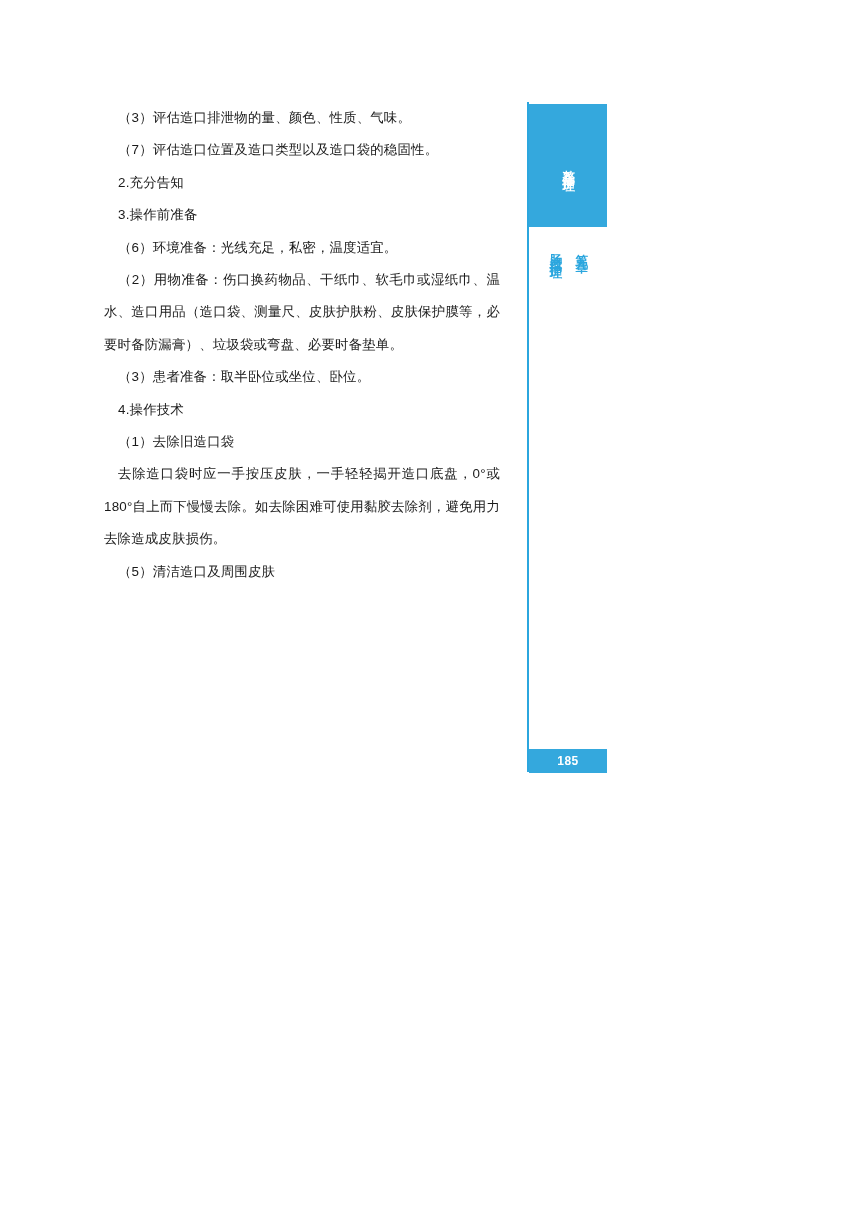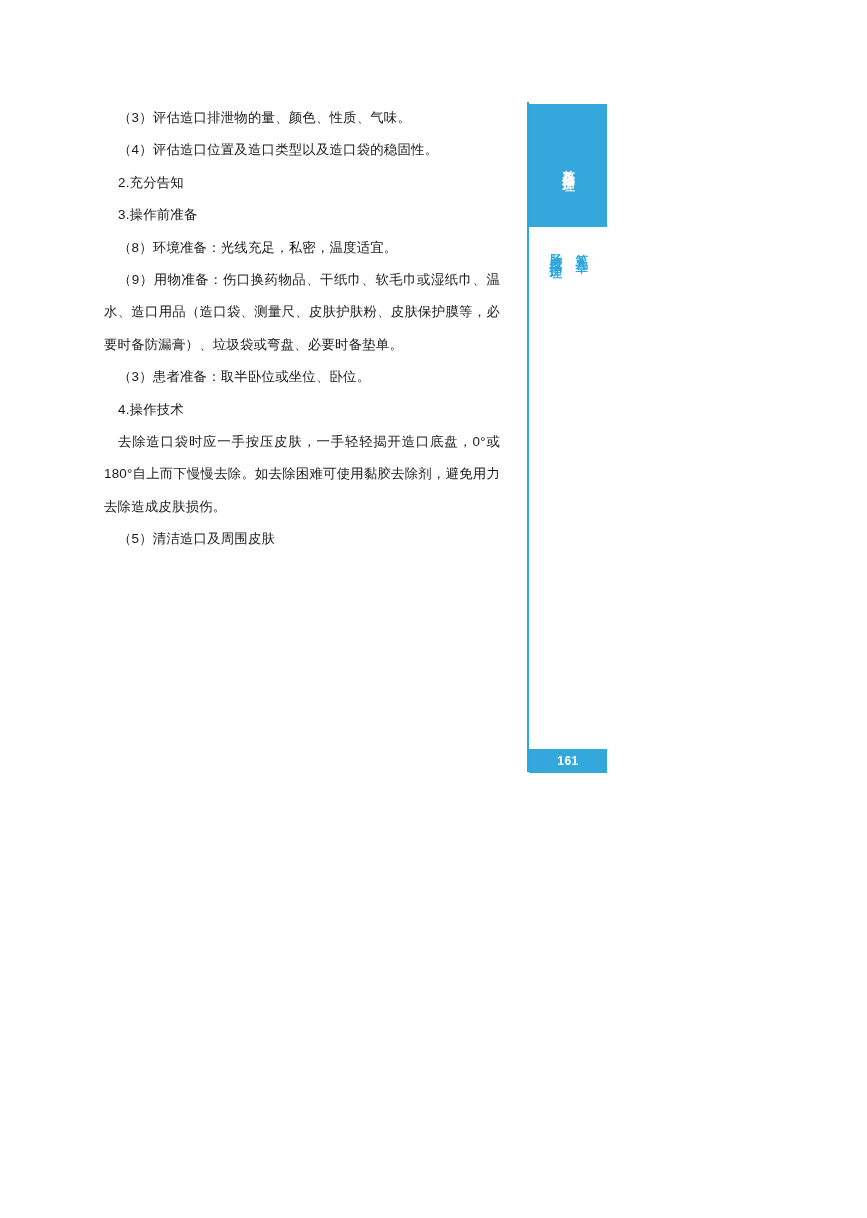--- a/index.html
+++ b/index.html
@@ -122,41 +122,42 @@
     letter-spacing: 0.5px;
   }
 </style>
 </head>
 <body>
 
 <div class="page">
 
   <div class="text-column">
     <p class="para indent2">（3）评估造口排泄物的量、颜色、性质、气味。</p>
-    <p class="para indent2">（4）评估造口位置及造口类型以及造口袋的稳固性。</p>
+    <p class="para indent2">（7）评估造口位置及造口类型以及造口袋的稳固性。</p>
     <p class="para indent-head">2.充分告知</p>
     <p class="para indent-head">3.操作前准备</p>
-    <p class="para indent2">（8）环境准备：光线充足，私密，温度适宜。</p>
-    <p class="para indent2">（9）用物准备：伤口换药物品、干纸巾、软毛巾或湿纸巾、温水、造口用品（造口袋、测量尺、皮肤护肤粉、皮肤保护膜等，必要时备防漏膏）、垃圾袋或弯盘、必要时备垫单。</p>
+    <p class="para indent2">（6）环境准备：光线充足，私密，温度适宜。</p>
+    <p class="para indent2">（2）用物准备：伤口换药物品、干纸巾、软毛巾或湿纸巾、温水、造口用品（造口袋、测量尺、皮肤护肤粉、皮肤保护膜等，必要时备防漏膏）、垃圾袋或弯盘、必要时备垫单。</p>
     <p class="para indent2">（3）患者准备：取半卧位或坐位、卧位。</p>
     <p class="para indent-head">4.操作技术</p>
+    <p class="para indent2">（1）去除旧造口袋</p>
     <p class="para indent2">去除造口袋时应一手按压皮肤，一手轻轻揭开造口底盘，0°或180°自上而下慢慢去除。如去除困难可使用黏胶去除剂，避免用力去除造成皮肤损伤。</p>
     <p class="para indent2">（5）清洁造口及周围皮肤</p>
   </div>
 
   <div class="divider"></div>
 
   <div class="side-tab">
     <div class="side-tab-inner">
       <span class="vtext">整合护理</span>
     </div>
   </div>
 
   <div class="side-chapter">
     <span class="vtext-blue">第九章</span>
     <span class="vtext-blue">肠造口护理</span>
   </div>
 
   <div class="page-num-box">
-    <span class="page-num">161</span>
+    <span class="page-num">185</span>
   </div>
 
 </div>
 
 </body></html>

